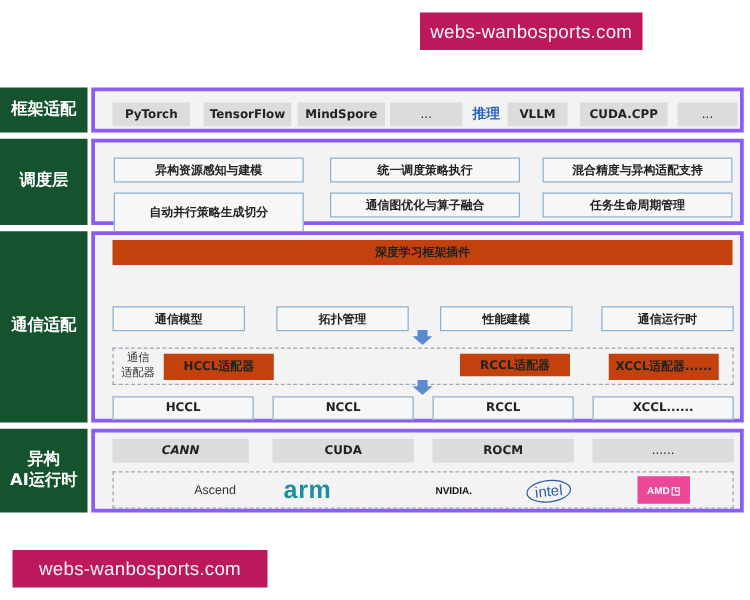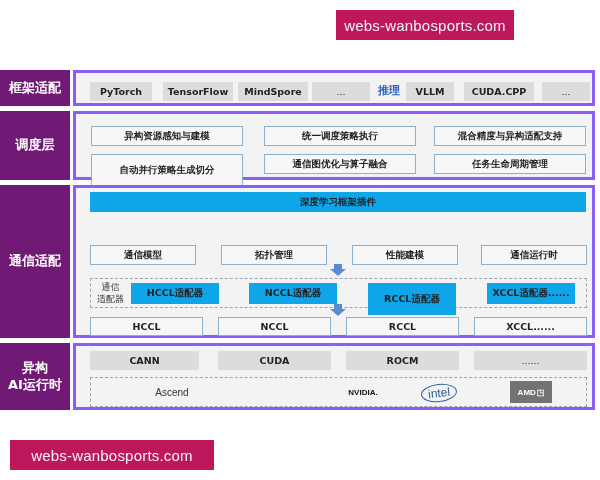--- a/index.html
+++ b/index.html
@@ -8,40 +8,40 @@
 
   .watermark {
     position: absolute; background: #be185d; color: #f4f4f4;
     font-family: "Liberation Sans", sans-serif; font-size: 15px;
     display: flex; align-items: center; justify-content: center; letter-spacing: 0.2px;
   }
   .wm-top { left: 336px; top: 10px; width: 178px; height: 30px; }
   .wm-bottom { left: 10px; top: 440px; width: 204px; height: 30px; }
 
   .row-label {
-    position: absolute; left: 0; width: 70px; background: #701a75; color: #ffffff;
+    position: absolute; left: 0; width: 70px; background: #14532d; color: #ffffff;
     font-weight: bold; font-size: 13px; display: flex; flex-direction: column;
     align-items: center; justify-content: center; text-align: center; line-height: 1.25;
   }
   .panel {
     position: absolute; left: 73px; width: 522px; background: #f3f3f3;
     border: 3px solid #8b5cf6;
   }
   .abs { position: absolute; }
 
   .gray-box {
     position: absolute; background: #dcdcdc; font-size: 9.5px; font-weight: bold;
     display: flex; align-items: center; justify-content: center; color: #222;
   }
   .out-box {
     position: absolute; background: #f7f7f7; border: 1px solid #8eb0cf;
     font-size: 9.5px; font-weight: bold; display: flex; align-items: center; justify-content: center; color: #222;
   }
   .blue-band {
-    position: absolute; background: #0ea5e9; font-size: 9.5px; font-weight: bold;
+    position: absolute; background: #c2410c; font-size: 9.5px; font-weight: bold;
     display: flex; align-items: center; justify-content: center; color: #222;
   }
   .dashed {
     position: absolute; border: 1px dashed #9aa6b4;
   }
   .infer-label { position: absolute; color: #2a63b8; font-size: 11px; font-weight: bold; }
 
   .arrow {
     position: absolute; width: 0; height: 0;
     border-left: 8px solid transparent; border-right: 8px solid transparent;
@@ -54,21 +54,21 @@
   .logo { position: absolute; display: flex; align-items: center; justify-content: center; gap: 40px; }
   .ascend-text { font-family: "Liberation Sans", sans-serif; font-size: 10px; color: #333; margin-left: 2px; }
   .arm-text { font-family: "Liberation Sans", sans-serif; font-size: 20px; font-weight: bold; color: #1a8fa0; letter-spacing: 0.5px; }
   .nvidia-text { font-family: "Liberation Sans", sans-serif; font-size: 8px; font-weight: bold; color: #111; margin-left: 2px; }
   .intel-wrap {
     border: 1.5px solid #2c5fa0; border-radius: 50%; padding: 0 6px; height: 18px;
     display: flex; align-items: center; transform: rotate(-6deg);
   }
   .intel-text { font-family: "Liberation Sans", sans-serif; font-size: 12px; color: #2c5fa0; }
   .amd-box {
-    background: #737373; color: #fff; font-family: "Liberation Sans", sans-serif; font-weight: bold;
+    background: #ec4899; color: #fff; font-family: "Liberation Sans", sans-serif; font-weight: bold;
     font-size: 8px; width: 42px; height: 22px; display: flex; align-items: center; justify-content: center;
   }
 </style>
 </head>
 <body>
 
 <div class="watermark wm-top">webs-wanbosports.com</div>
 <div class="watermark wm-bottom">webs-wanbosports.com</div>
 
 <div class="row-label" style="top:70px;height:36px;">
@@ -109,50 +109,52 @@
   <div class="out-box" style="left:405px;top:57px;width:106px;height:20px;">通信运行时</div>
 
   <div class="arrow" style="left:254px;top:81px;"></div>
 
   <div class="dashed" style="left:14px;top:90px;width:497px;height:30px;">
     <div class="abs" style="left:6px;top:2px;font-size:9px;line-height:12px;text-align:center;color:#333;">
       <div>通信</div>
       <div>适配器</div>
     </div>
     <div class="blue-band" style="left:40px;top:4px;width:88px;height:21px;">HCCL适配器</div>
-    <div class="blue-band" style="left:158px;top:4px;width:88px;height:21px;">NCCL适配器</div>
-    <div class="blue-band" style="left:277px;top:4px;width:88px;height:32px;">RCCL适配器</div>
+    <div class="blue-band" style="left:277px;top:4px;width:88px;height:18px;">RCCL适配器</div>
     <div class="blue-band" style="left:396px;top:4px;width:88px;height:21px;">XCCL适配器......</div>
   </div>
 
   <div class="arrow" style="left:254px;top:121px;"></div>
 
   <div class="out-box" style="left:14px;top:129px;width:113px;height:19px;">HCCL</div>
   <div class="out-box" style="left:142px;top:129px;width:113px;height:19px;">NCCL</div>
   <div class="out-box" style="left:270px;top:129px;width:113px;height:19px;">RCCL</div>
   <div class="out-box" style="left:398px;top:129px;width:113px;height:19px;">XCCL......</div>
 </div>
 
 <div class="row-label" style="top:343px;height:67px;">
   <span>异构</span>
   <span>AI运行时</span>
 </div>
 <div class="panel" style="top:343px;height:67px;">
-  <div class="gray-box" style="left:14px;top:5px;width:109px;height:19px;">CANN</div>
+  <div class="gray-box" style="left:14px;top:5px;width:109px;height:19px;font-style:italic;">CANN</div>
   <div class="gray-box" style="left:142px;top:5px;width:113px;height:19px;">CUDA</div>
   <div class="gray-box" style="left:270px;top:5px;width:113px;height:19px;">ROCM</div>
   <div class="gray-box" style="left:398px;top:5px;width:113px;height:19px;font-weight:normal;">......</div>
 
   <div class="dashed" style="left:14px;top:31px;width:497px;height:30px;">
     <div class="logo" style="left:30px;top:4px;width:60px;height:21px;">
       <svg width="14" height="14" viewBox="0 0 14 14">
         <path d="M1 13 L9 1 L11 3 L5 13 Z" fill="#c8282e"></path>
         <path d="M6 9 L13 9 L12 11 L5 11 Z" fill="#c8282e"></path>
       </svg>
       <span class="ascend-text">Ascend</span>
+    </div>
+    <div class="logo" style="left:130px;top:2px;width:50px;height:24px;">
+      <span class="arm-text">arm</span>
     </div>
     <div class="logo" style="left:226px;top:4px;width:50px;height:21px;">
       <svg width="16" height="12" viewBox="0 0 16 12">
         <rect x="0" y="0" width="16" height="12" fill="#76b900"></rect>
         <ellipse cx="7" cy="6" rx="5" ry="3.5" fill="none" stroke="#ffffff" stroke-width="1.3"></ellipse>
         <circle cx="7" cy="6" r="1.4" fill="#ffffff"></circle>
       </svg>
       <span class="nvidia-text">NVIDIA.</span>
     </div>
     <div class="logo" style="left:328px;top:4px;width:40px;height:21px;">

